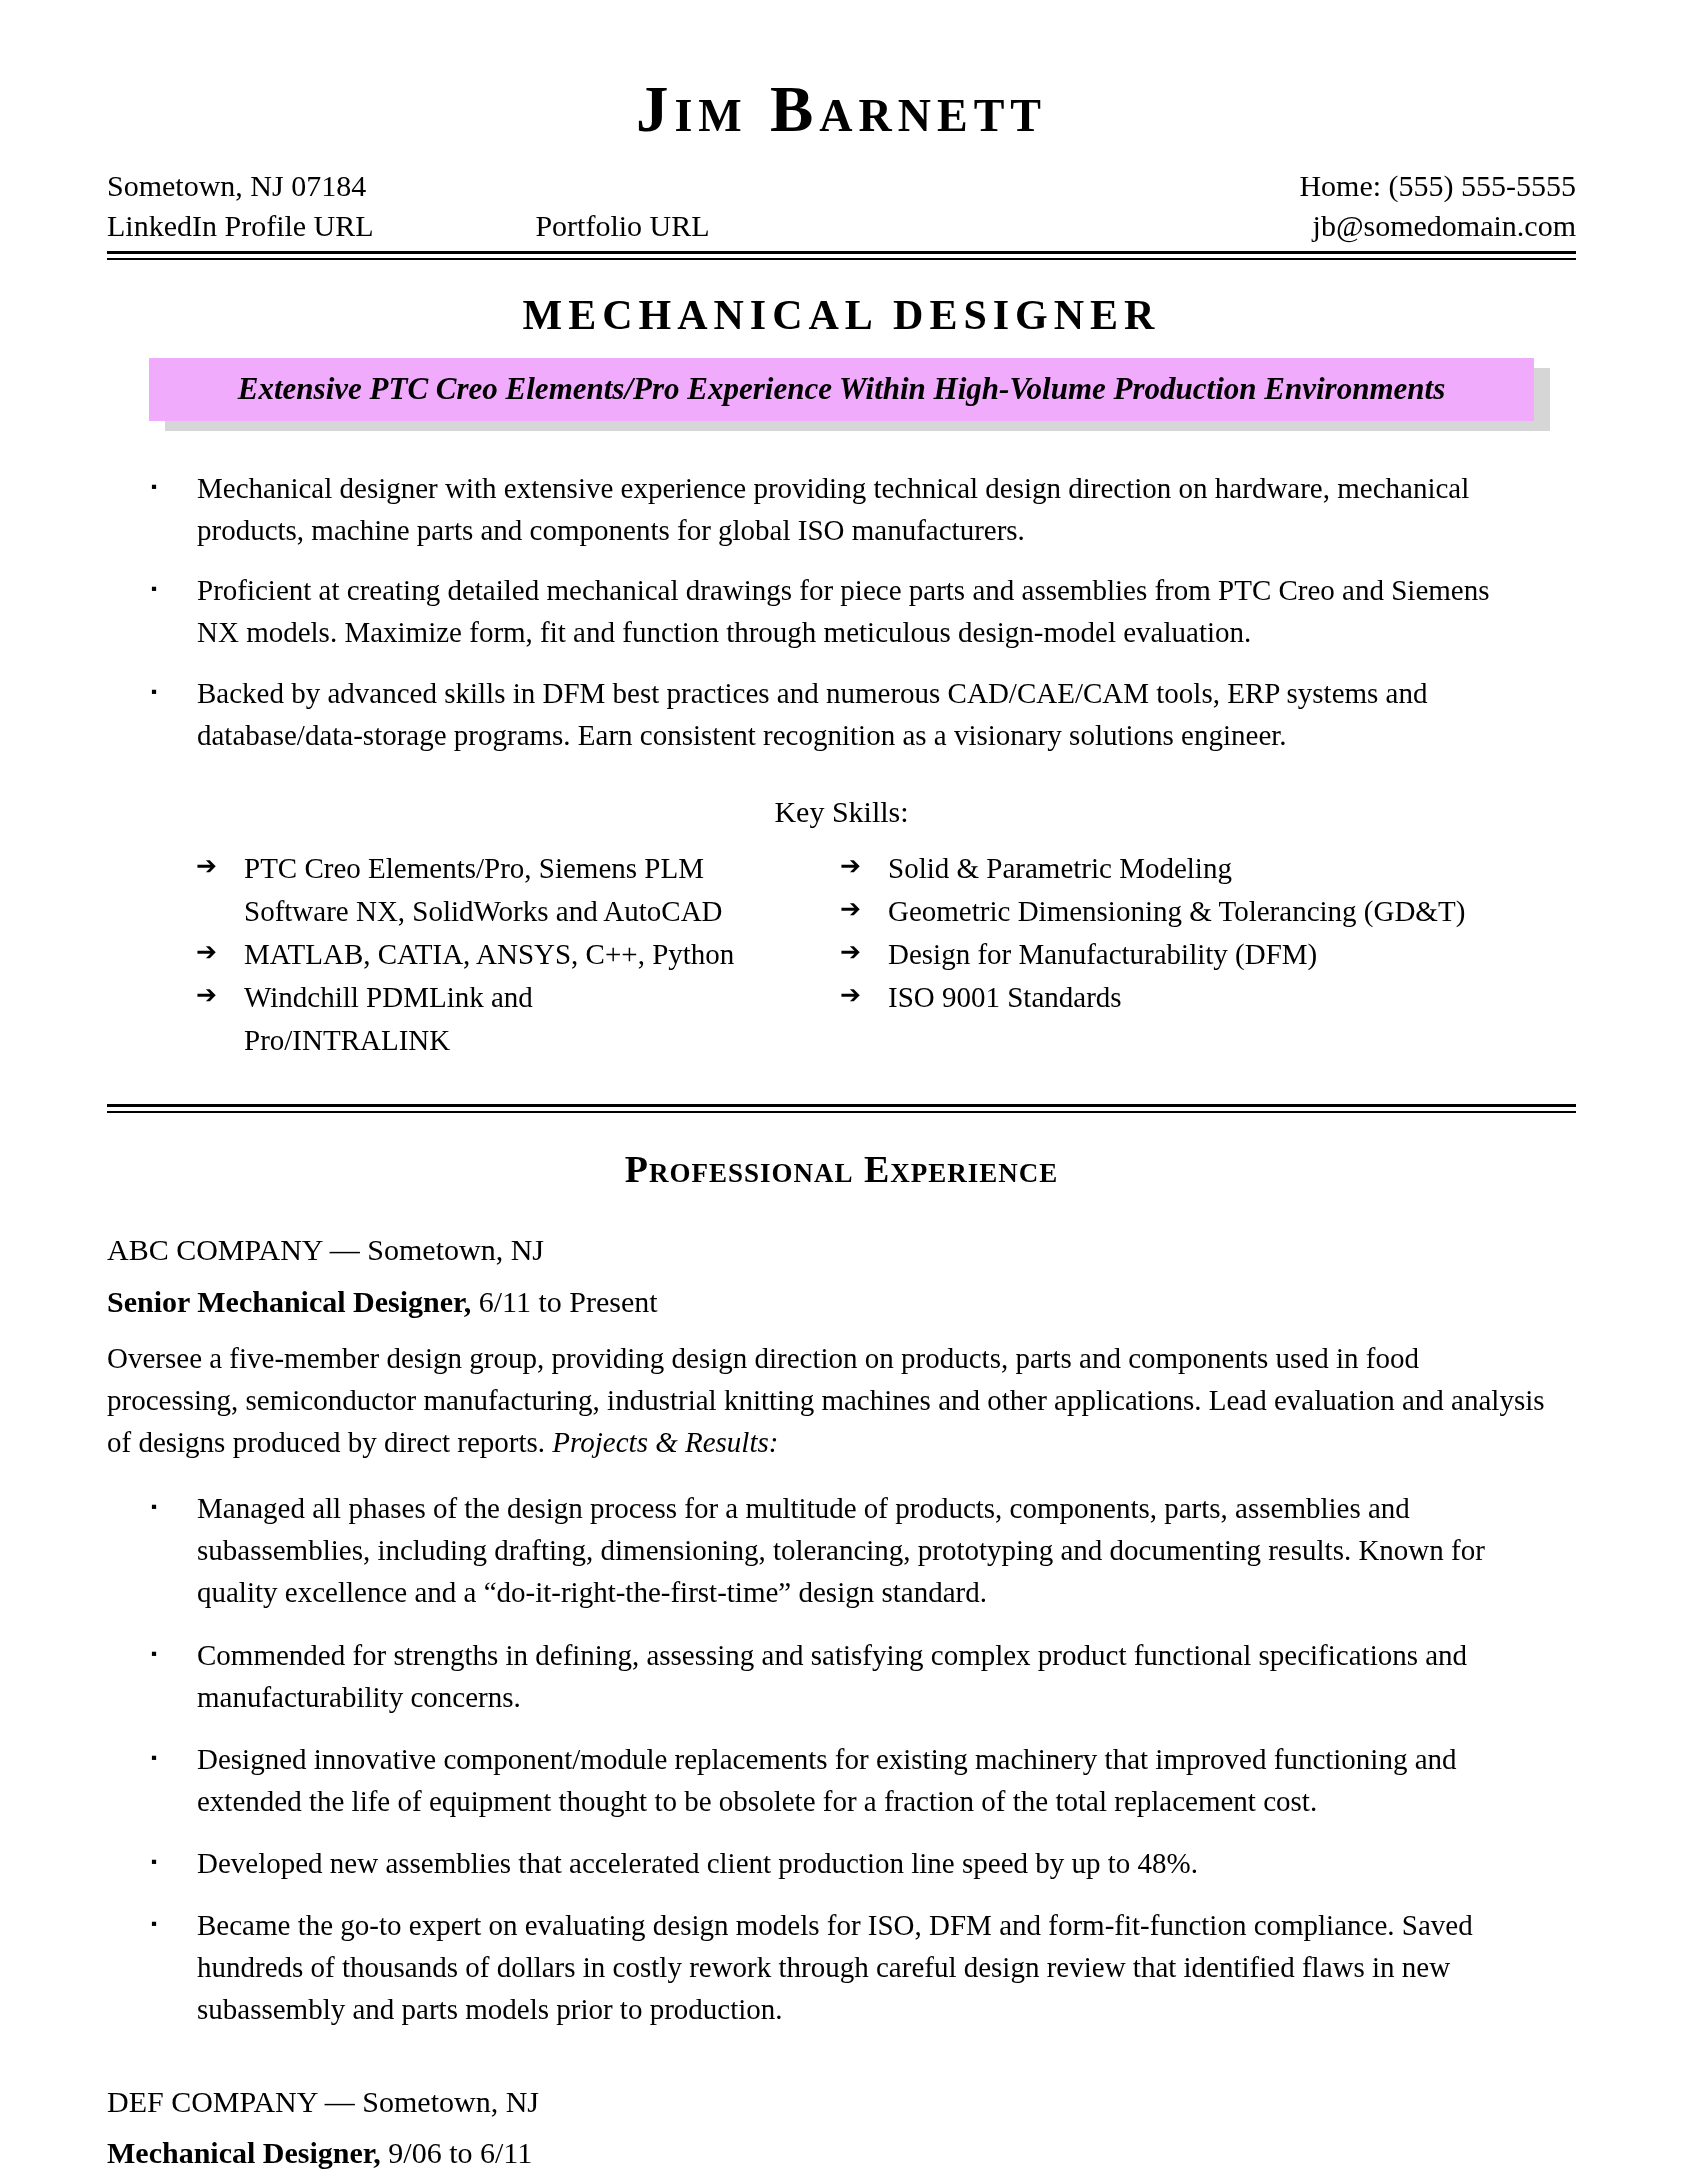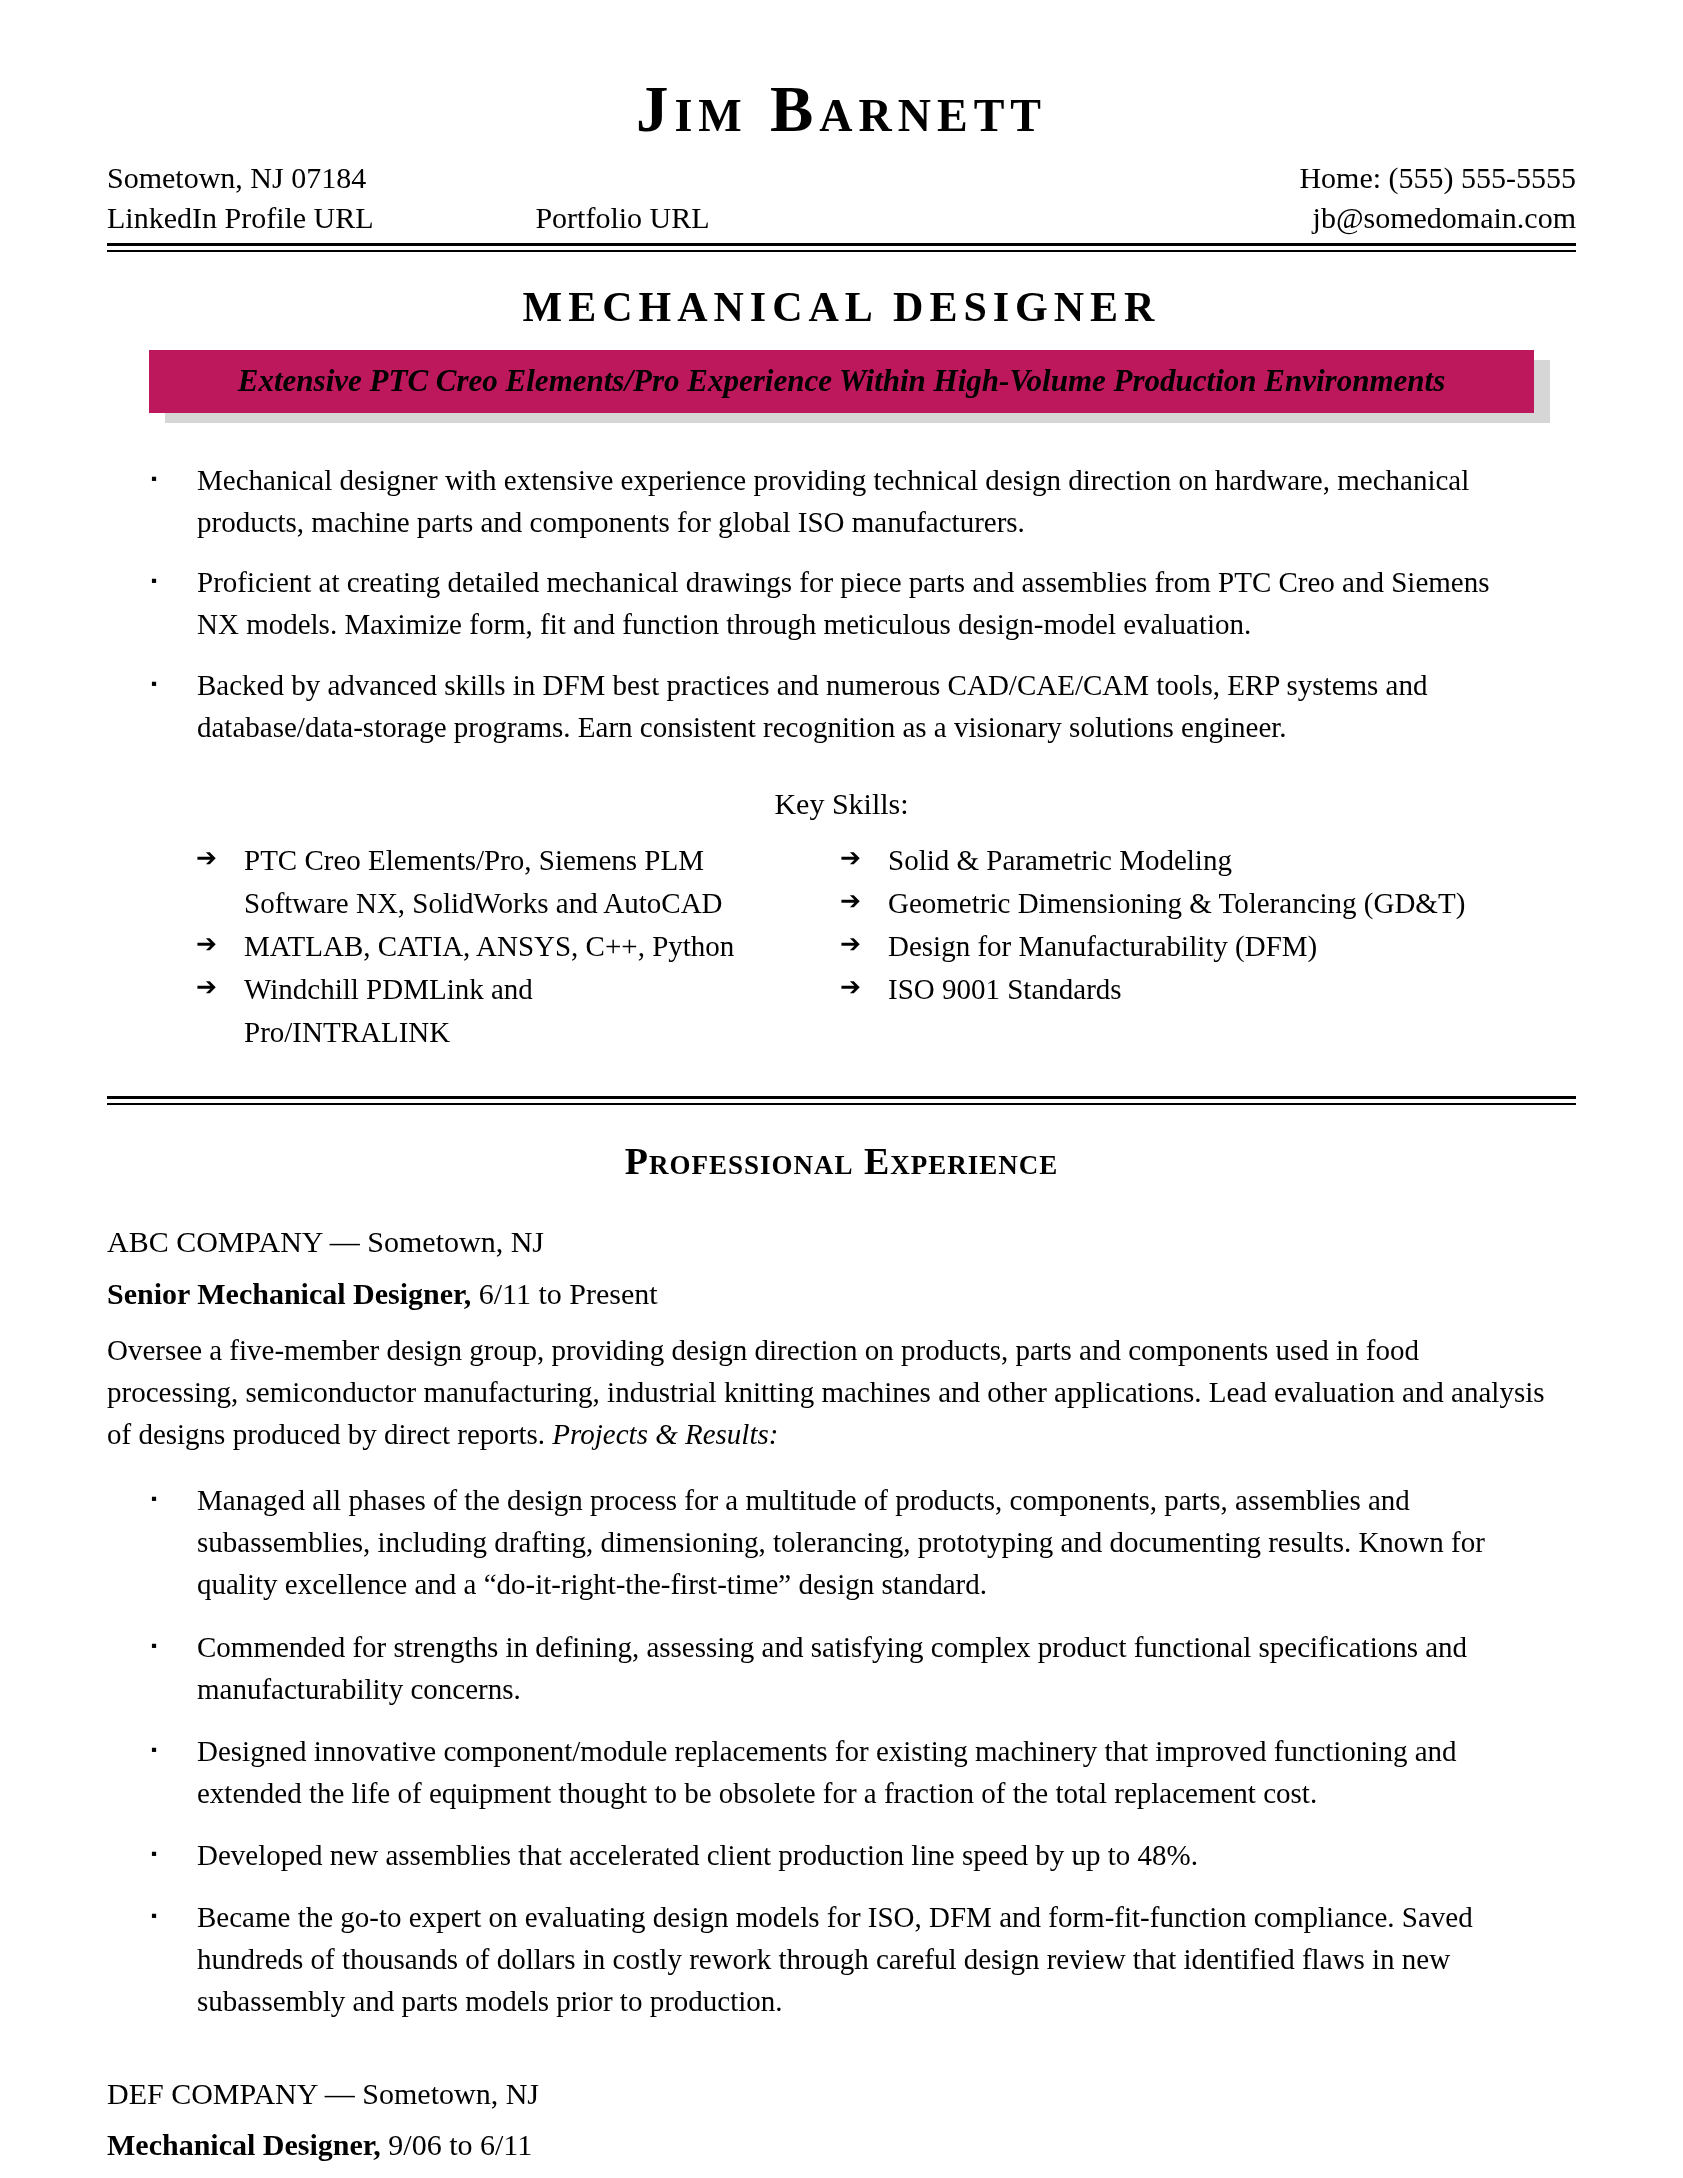--- a/index.html
+++ b/index.html
@@ -18,21 +18,21 @@
   }
 
   
   .name {
     text-align: center;
     font-variant: small-caps;
     font-weight: bold;
     font-size: 65px;
     letter-spacing: 6px;
     line-height: 1;
-    margin-bottom: 16px;
+    margin-bottom: 24px;
   }
   .contact-grid {
     display: grid;
     grid-template-columns: 347px 337px 1fr;
     font-size: 30px;
     line-height: 1.32;
   }
   .contact-grid .c-center { text-align: center; }
   .contact-grid .c-right  { text-align: right; }
 
@@ -48,21 +48,21 @@
   .doc-title {
     text-align: center;
     font-weight: bold;
     font-size: 42px;
     letter-spacing: 6px;
     margin-top: 32px;
     line-height: 1.1;
   }
   .banner {
     margin: 20px 42px 0 42px;
-    background: #be185d;
+    background: #f0abfc;
     box-shadow: 16px 10px 0 #d6d6d6;
     text-align: center;
     font-weight: bold;
     font-style: italic;
     font-size: 31px;
     padding: 9px 12px;
   }
 
   
   ul { list-style: none; margin: 0; padding: 0; }

